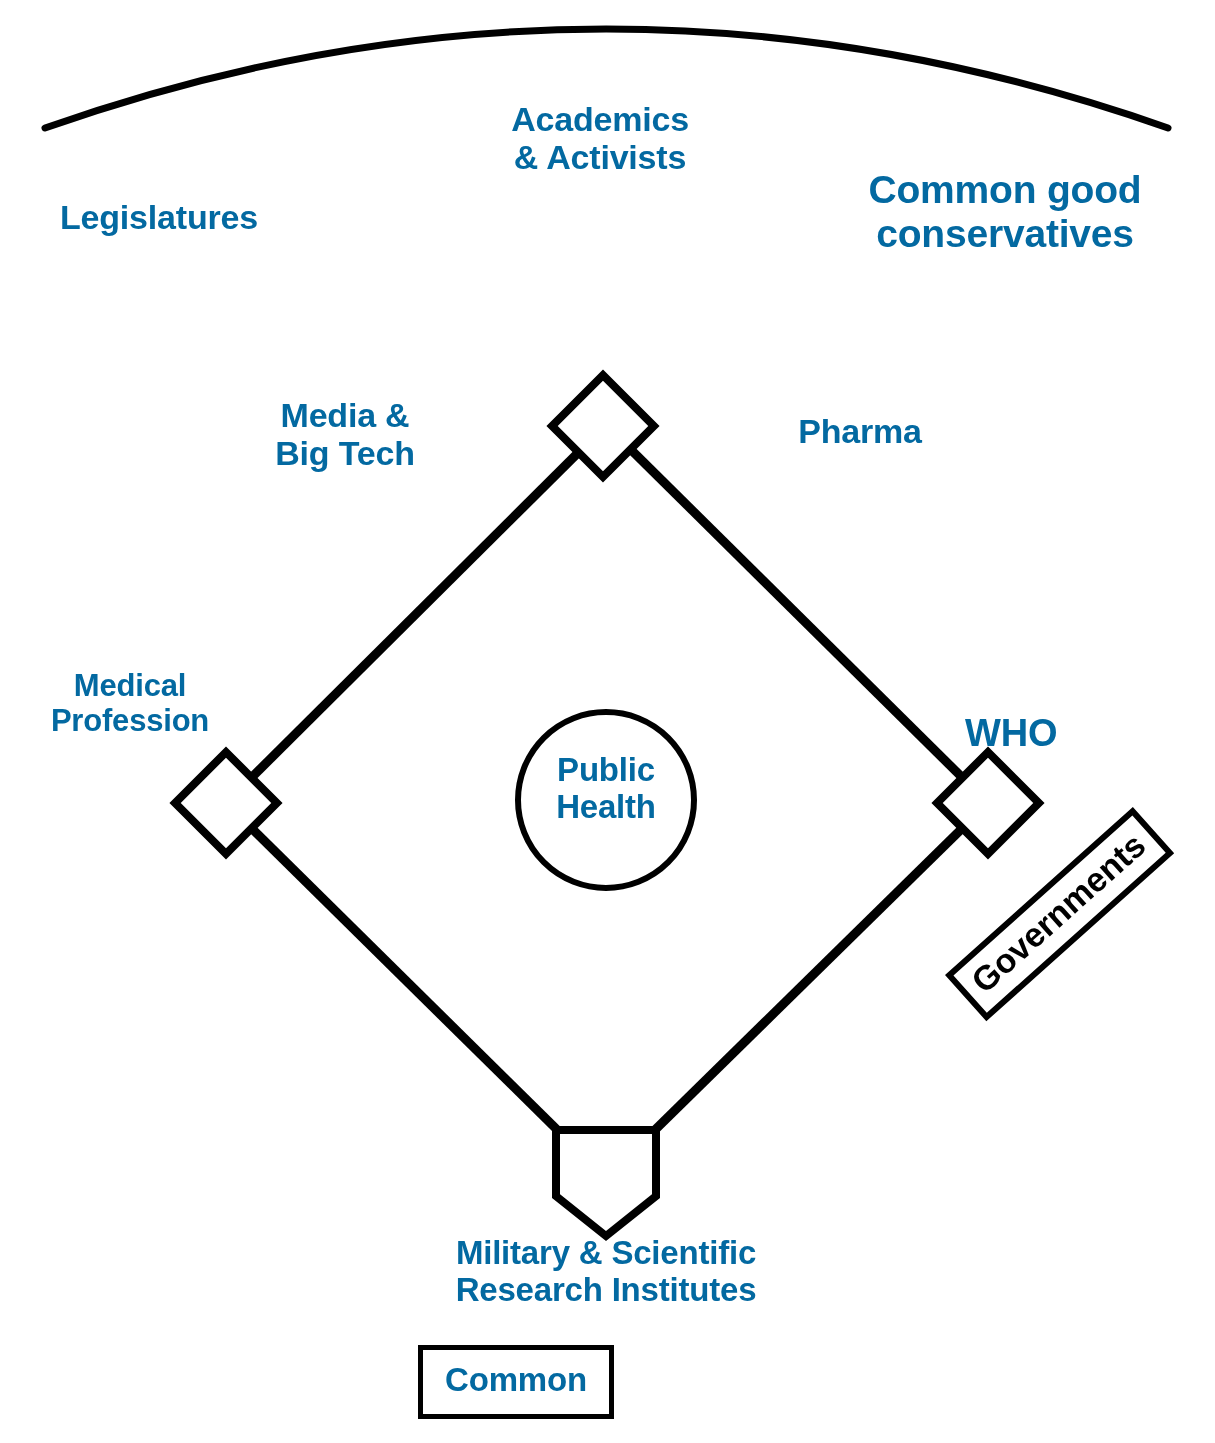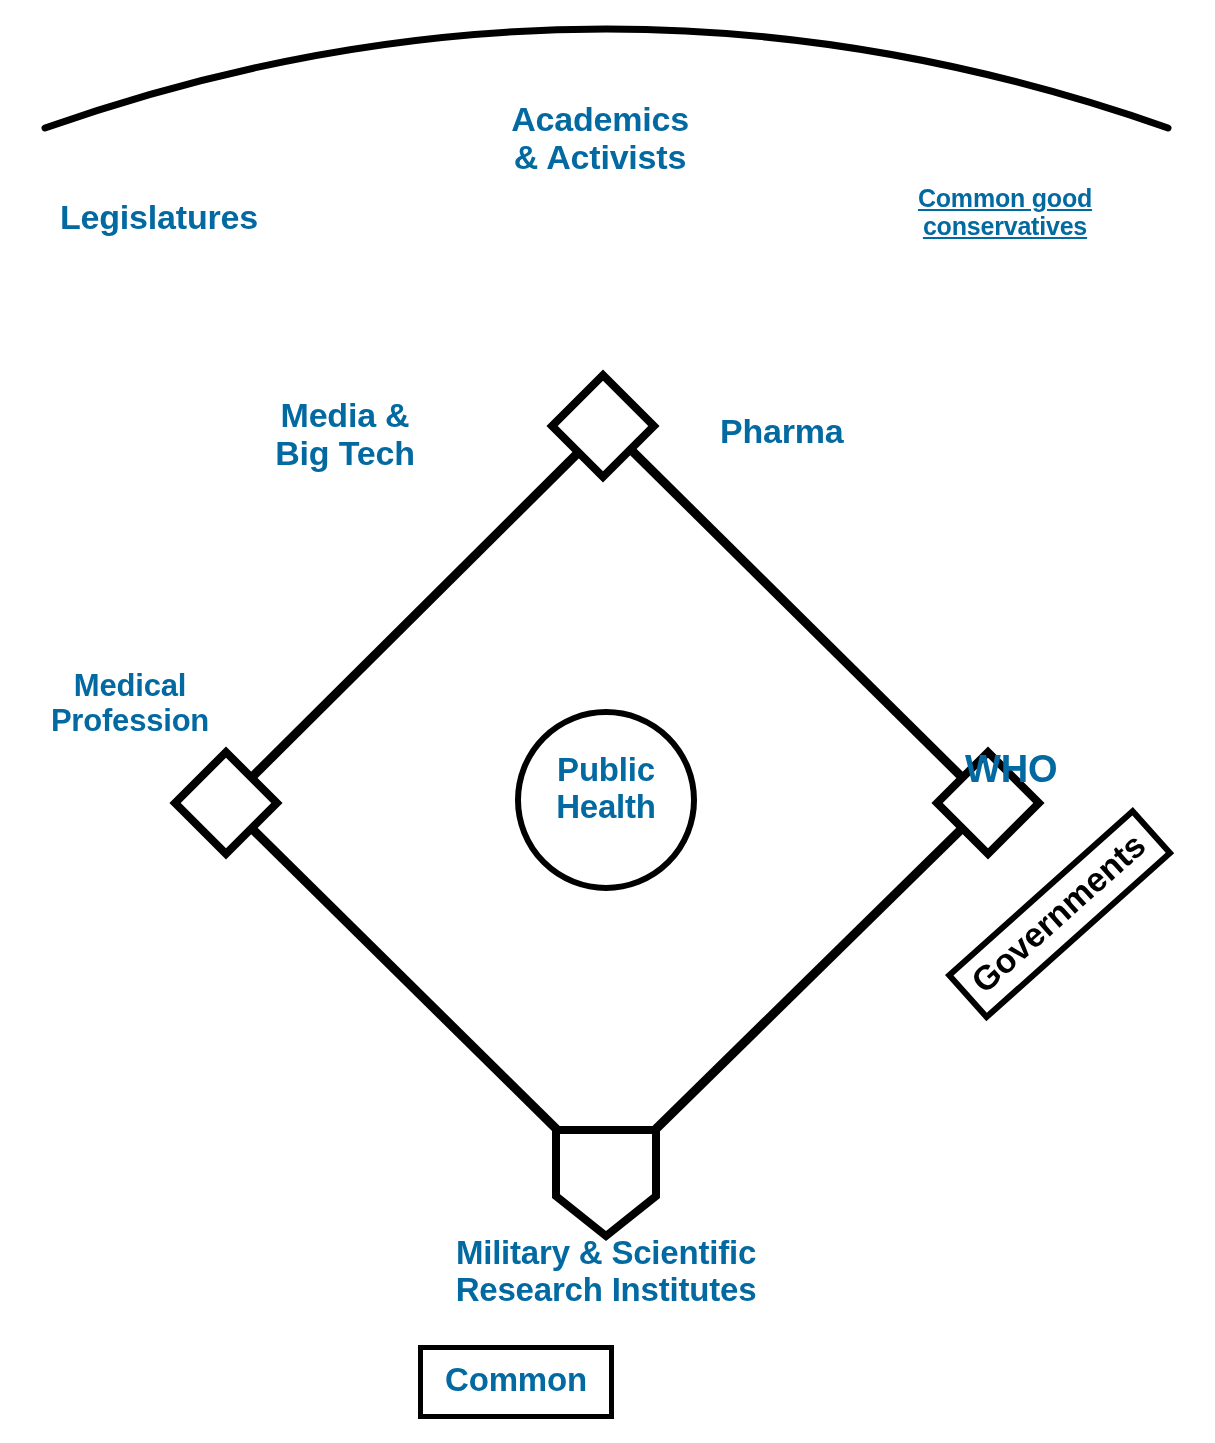--- a/index.html
+++ b/index.html
@@ -39,42 +39,40 @@
   #label-legislatures {
     left: 60px;  top: 198px;  width: 340px;
     font-size: 34px;
     text-align: left;
   }
   #label-academics {
     left: 430px; top: 100px;  width: 340px;
     font-size: 34px;
   }
   #label-commongood {
-    left: 840px; top: 184px;  width: 330px;
-    font-size: 25px;
-    text-decoration: underline;
+    left: 840px; top: 168px;  width: 330px;
+    font-size: 39px;
   }
   #label-media-bigtech {
     left: 210px; top: 396px;  width: 270px;
     font-size: 34px;
   }
   #label-pharma {
     left: 720px; top: 412px;  width: 280px;
     font-size: 34px;
-    text-align: left;
+    text-align: center;
   }
   #label-medical-profession {
     left: 8px;   top: 669px;  width: 244px;
     font-size: 31px;
   }
   #label-who {
     left: 965px; top: 712px;  width: 200px;
     font-size: 38px;
     text-align: left;
-    margin-top: 36px;
   }
   #label-public-health {
     left: 506px; top: 752px;  width: 200px;
     font-size: 33px;
   }
   #label-military-research {
     left: 336px; top: 1235px; width: 540px;
     font-size: 33px;
   }
   #label-courts {

